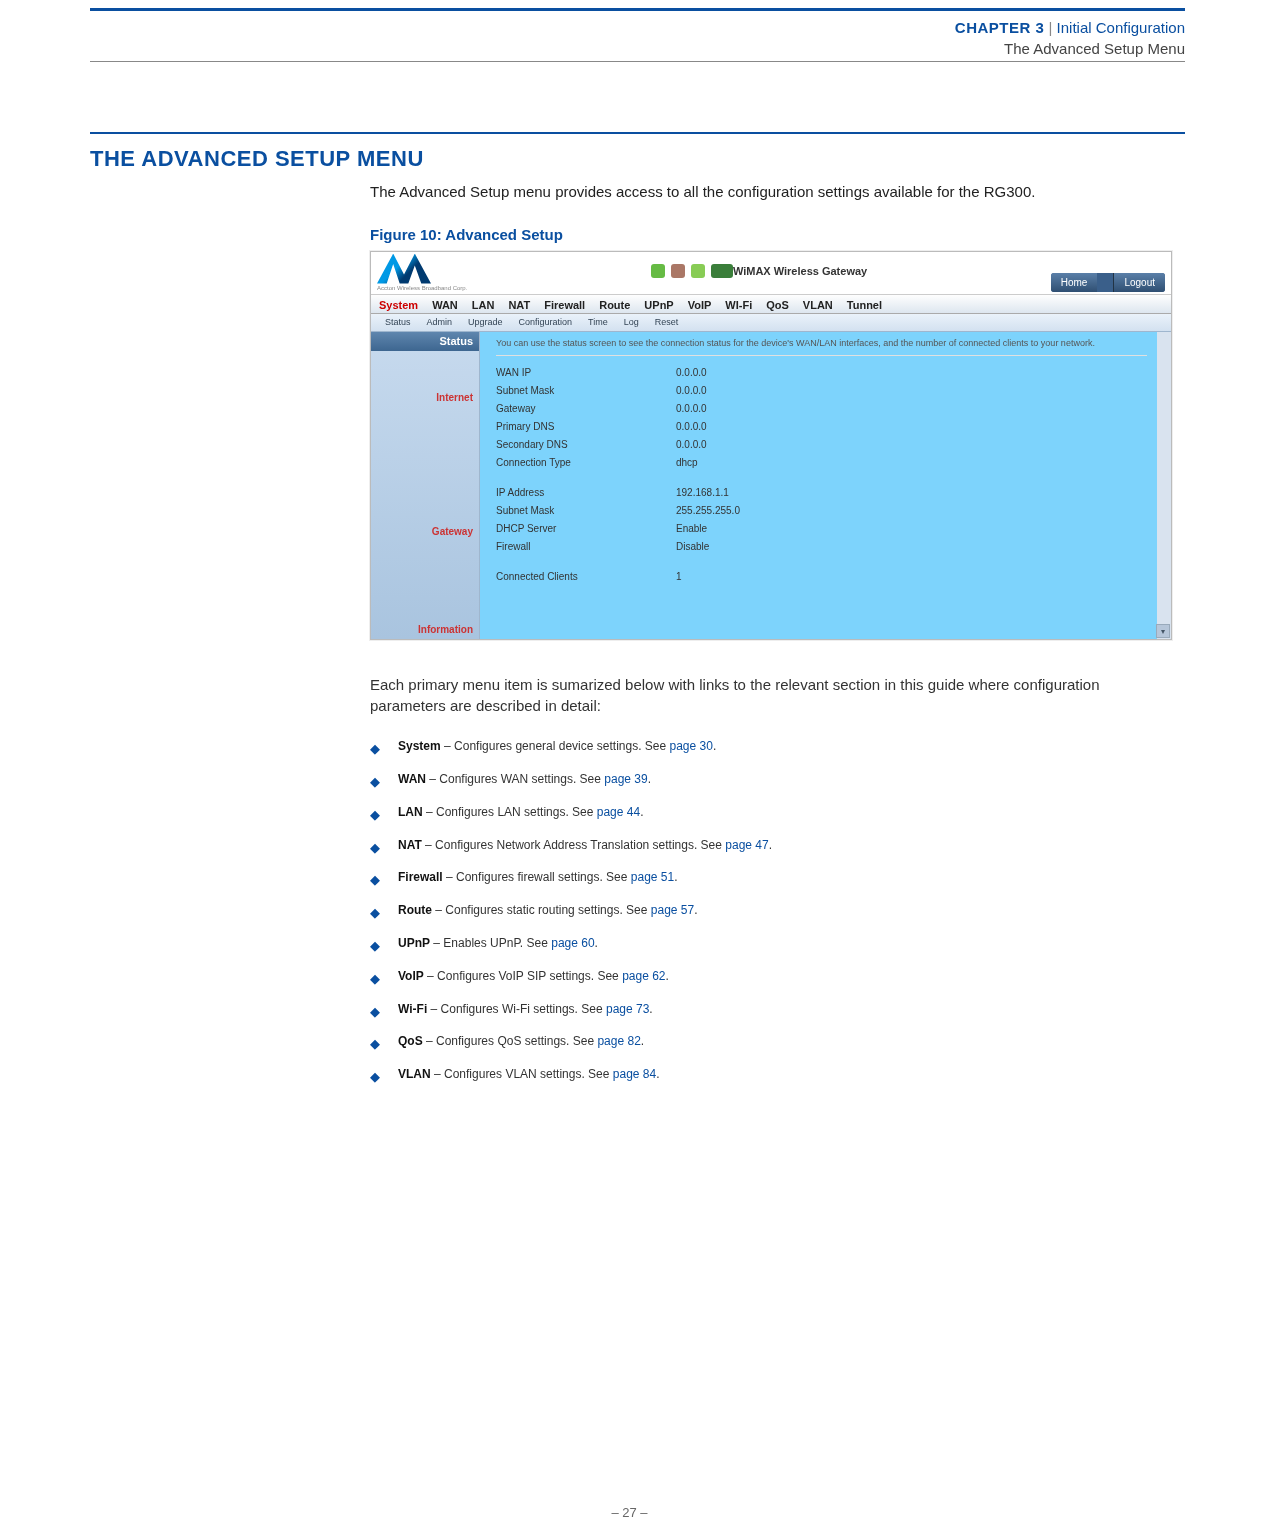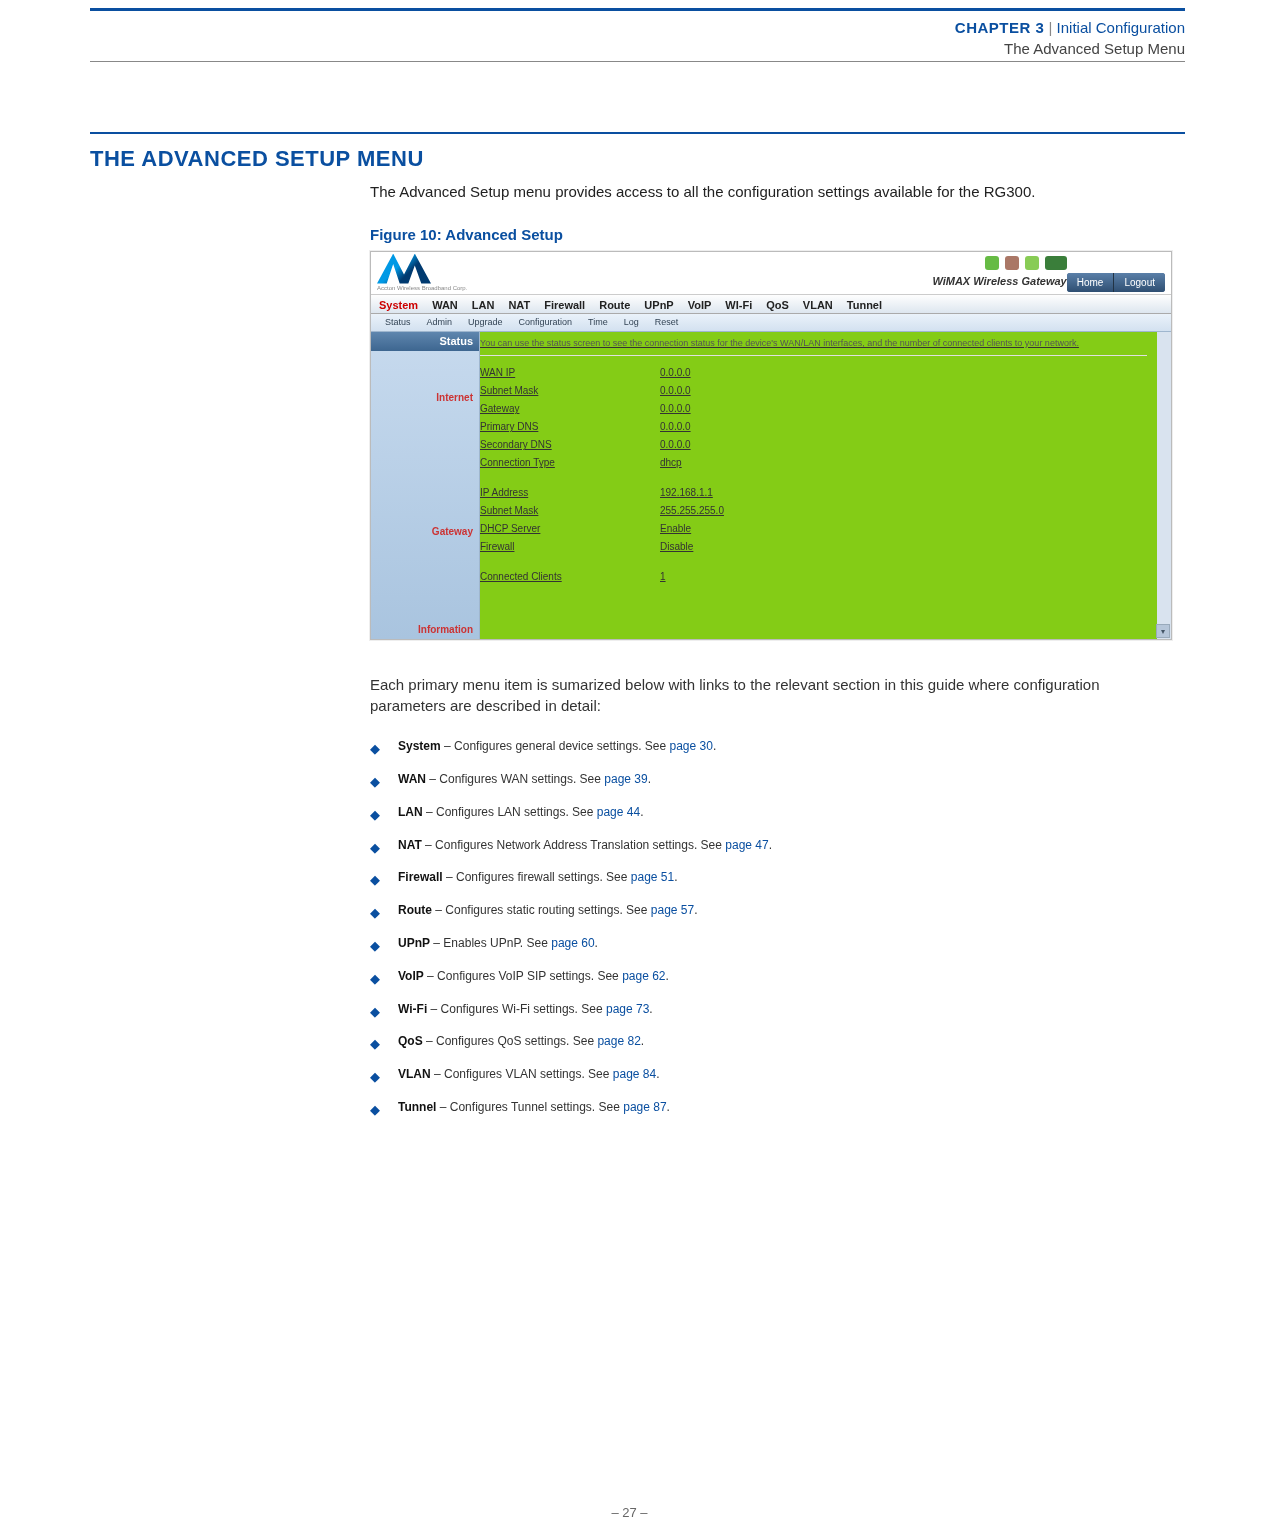--- a/index.html
+++ b/index.html
@@ -87,31 +87,30 @@
   }
   .logo-mark {
     width:54px; height:30px;
     background:linear-gradient(135deg,#0099e5 40%,#003a70 60%);
     clip-path: polygon(0 100%, 30% 0, 50% 70%, 70% 0, 100% 100%, 82% 100%, 70% 40%, 58% 100%, 42% 100%, 30% 35%, 18% 100%);
   }
   .logo-sub { font-size:6px; color:#888; text-align:center;}
   .ss-title-center {
     flex:1;
     display:flex;
-    flex-direction:column;
-    align-items:flex-end;
+    flex-direction:row;
+    align-items:flex-start;
     justify-content:center;
-    font-style:italic;
   }
   .ss-title-center .tiny-icons { height:18px; display:flex; gap:6px;}
   .tiny-icons span { width:14px; height:14px; border-radius:3px;}
   .ss-title-text { font-size:11px; font-weight:bold; color:#333; }
   .ss-buttons {
     display:flex;
-    gap:0;
+    gap:16px;
     background:#3a5f8a;
     border-radius:3px;
     overflow:hidden;
     margin-top:20px;
   }
   .ss-buttons button {
     background:linear-gradient(#5a7fa8,#2f4f72);
     border:none;
     border-left:1px solid #234;
     color:#fff;
@@ -161,25 +160,24 @@
   }
   .ss-sidebar .sec-label {
     color:#c33;
     font-weight:bold;
     font-size:10px;
     text-align:right;
     padding:10px 6px 2px 0;
   }
   .ss-content {
     flex:1;
-    background:#84cc16;
-    padding:4px 10px 10px 0;
+    background:#7dd3fc;
+    padding:4px 10px 10px 16px;
     border-right:14px solid #d9e3ef;
     position:relative;
-    text-decoration:underline;
   }
   .ss-scroll-down {
     position:absolute;
     right:-13px;
     bottom:1px;
     width:12px; height:12px;
     background:#b6c6d9;
     display:flex; align-items:center; justify-content:center;
     font-size:8px; color:#456;
     border:1px solid #9ab;
@@ -365,18 +363,17 @@
         <div class="menu-item"><b>WAN</b><span> – Configures WAN settings. See </span><span class="link">page 39</span><span>.</span></div>
         <div class="menu-item"><b>LAN</b><span> – Configures LAN settings. See </span><span class="link">page 44</span><span>.</span></div>
         <div class="menu-item"><b>NAT</b><span> – Configures Network Address Translation settings. See </span><span class="link">page 47</span><span>.</span></div>
         <div class="menu-item"><b>Firewall</b><span> – Configures firewall settings. See </span><span class="link">page 51</span><span>.</span></div>
         <div class="menu-item"><b>Route</b><span> – Configures static routing settings. See </span><span class="link">page 57</span><span>.</span></div>
         <div class="menu-item"><b>UPnP</b><span> – Enables UPnP. See </span><span class="link">page 60</span><span>.</span></div>
         <div class="menu-item"><b>VoIP</b><span> – Configures VoIP SIP settings. See </span><span class="link">page 62</span><span>.</span></div>
         <div class="menu-item"><b>Wi-Fi</b><span> – Configures Wi-Fi settings. See </span><span class="link">page 73</span><span>.</span></div>
         <div class="menu-item"><b>QoS</b><span> – Configures QoS settings. See </span><span class="link">page 82</span><span>.</span></div>
         <div class="menu-item"><b>VLAN</b><span> – Configures VLAN settings. See </span><span class="link">page 84</span><span>.</span></div>
-        <div class="menu-item"><b>Tunnel</b><span> – Configures Tunnel settings. See </span><span class="link">page 87</span><span>.</span></div>
       </div>
   </div>
 
   <div class="footer">–  27  –</div>
 </div>
 
 </body></html>

